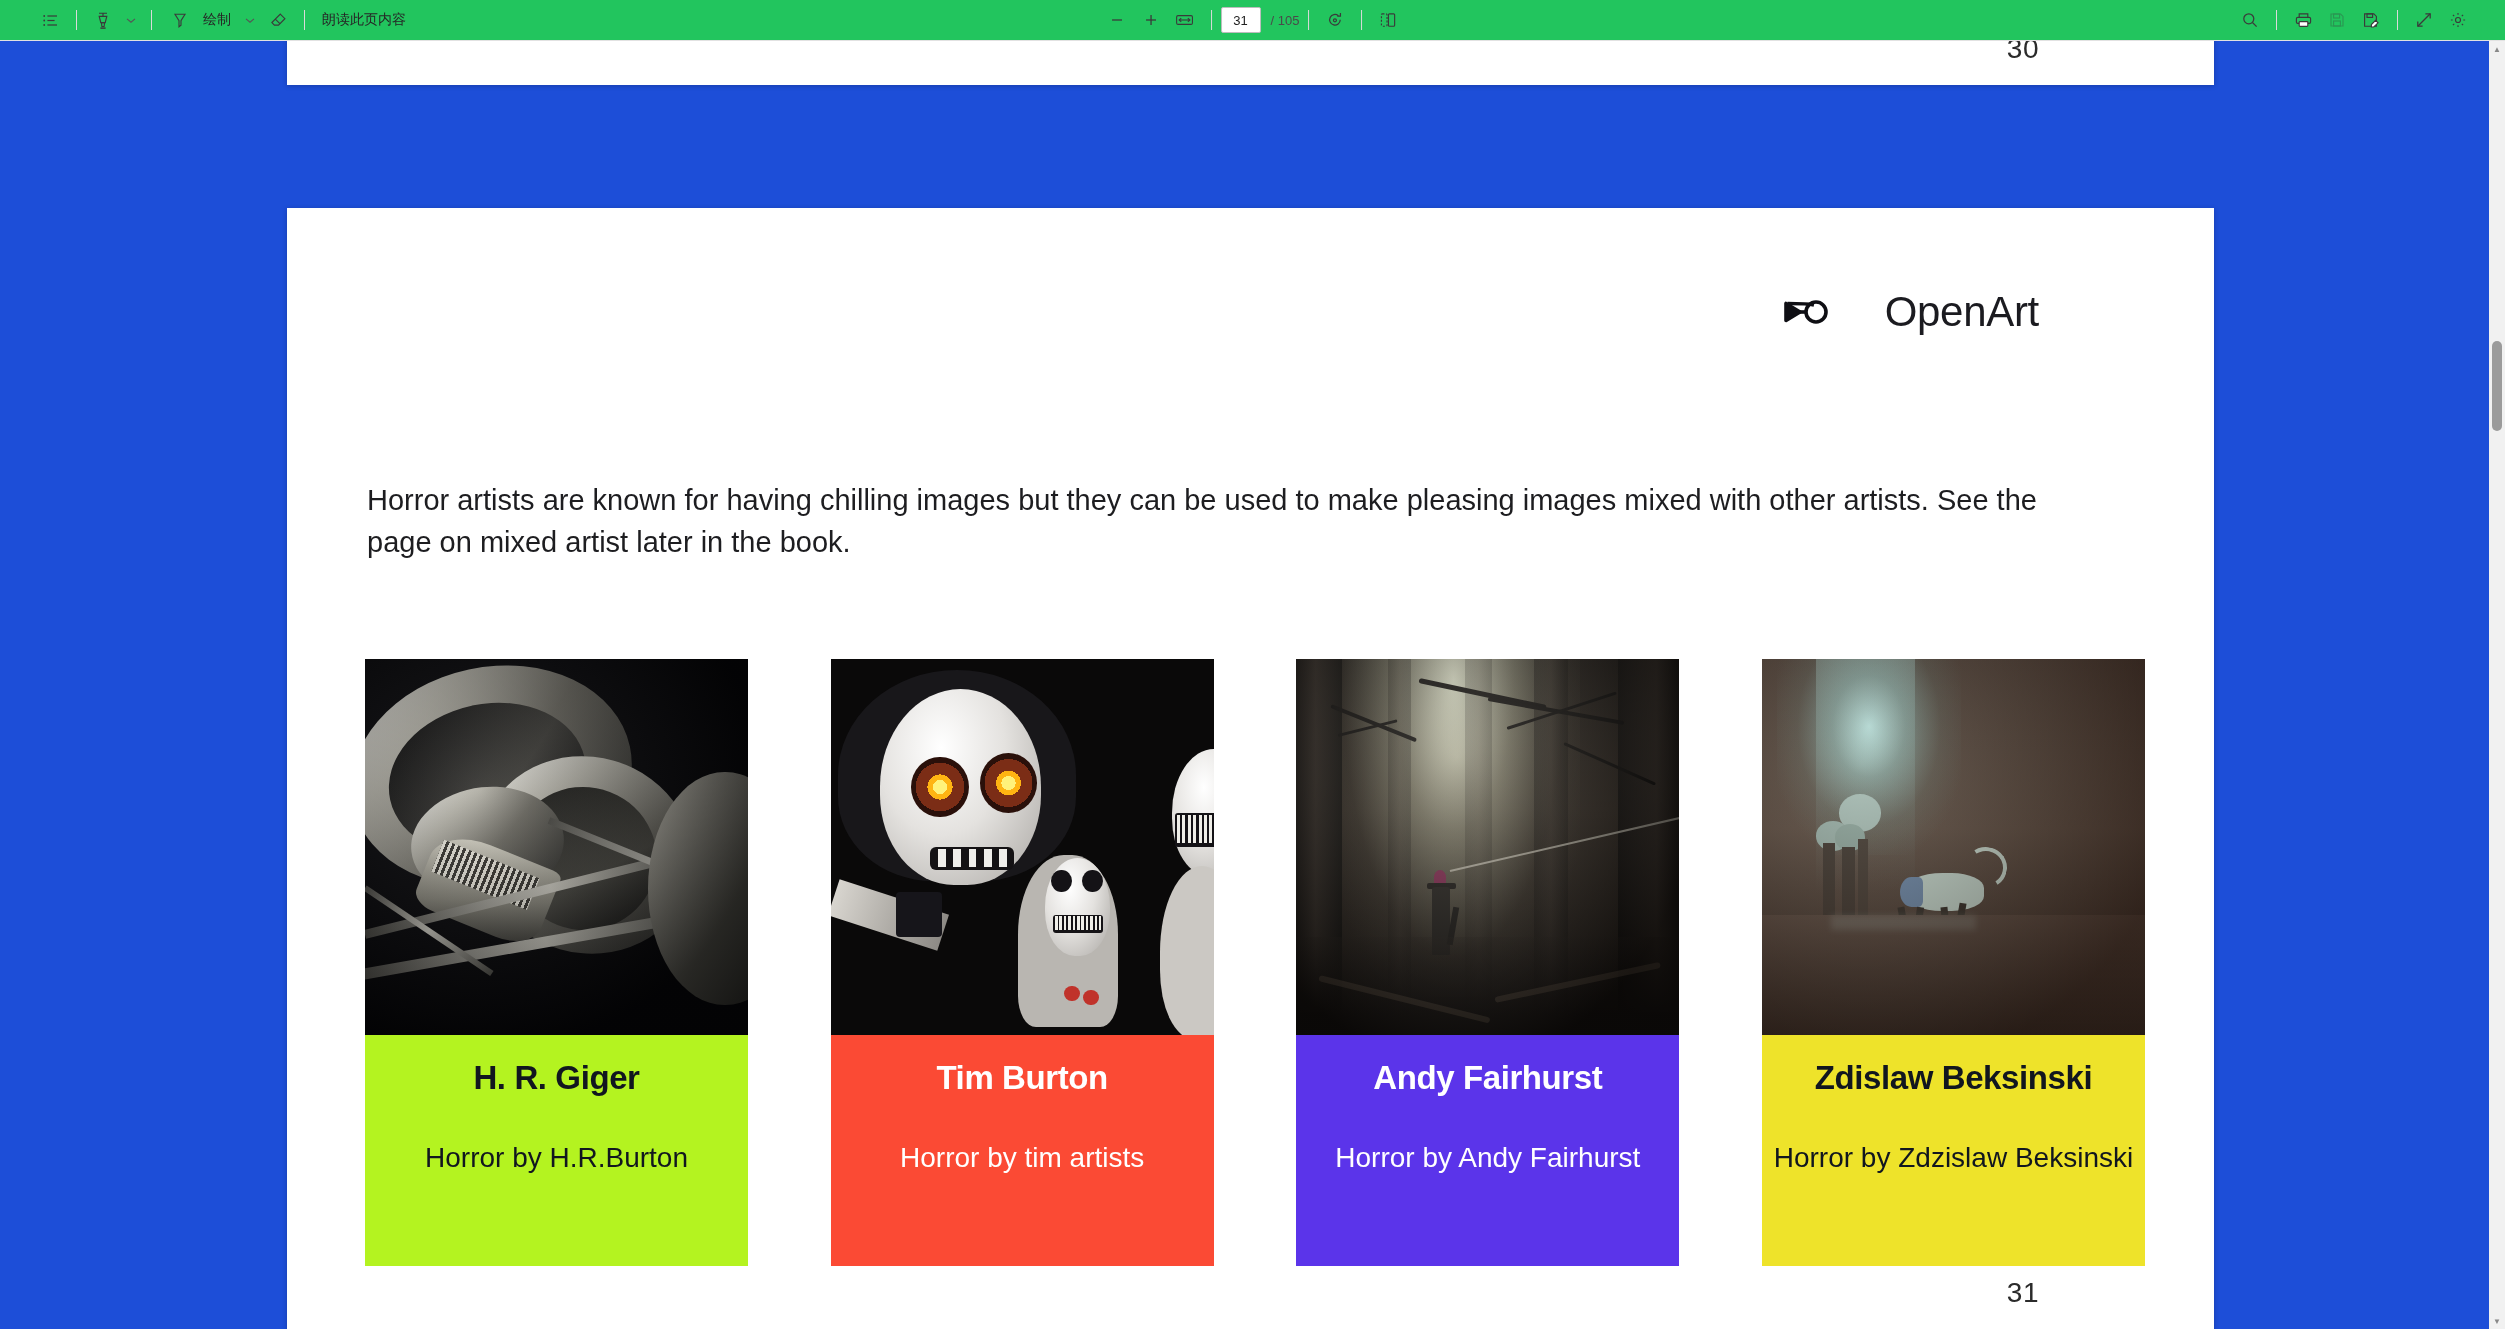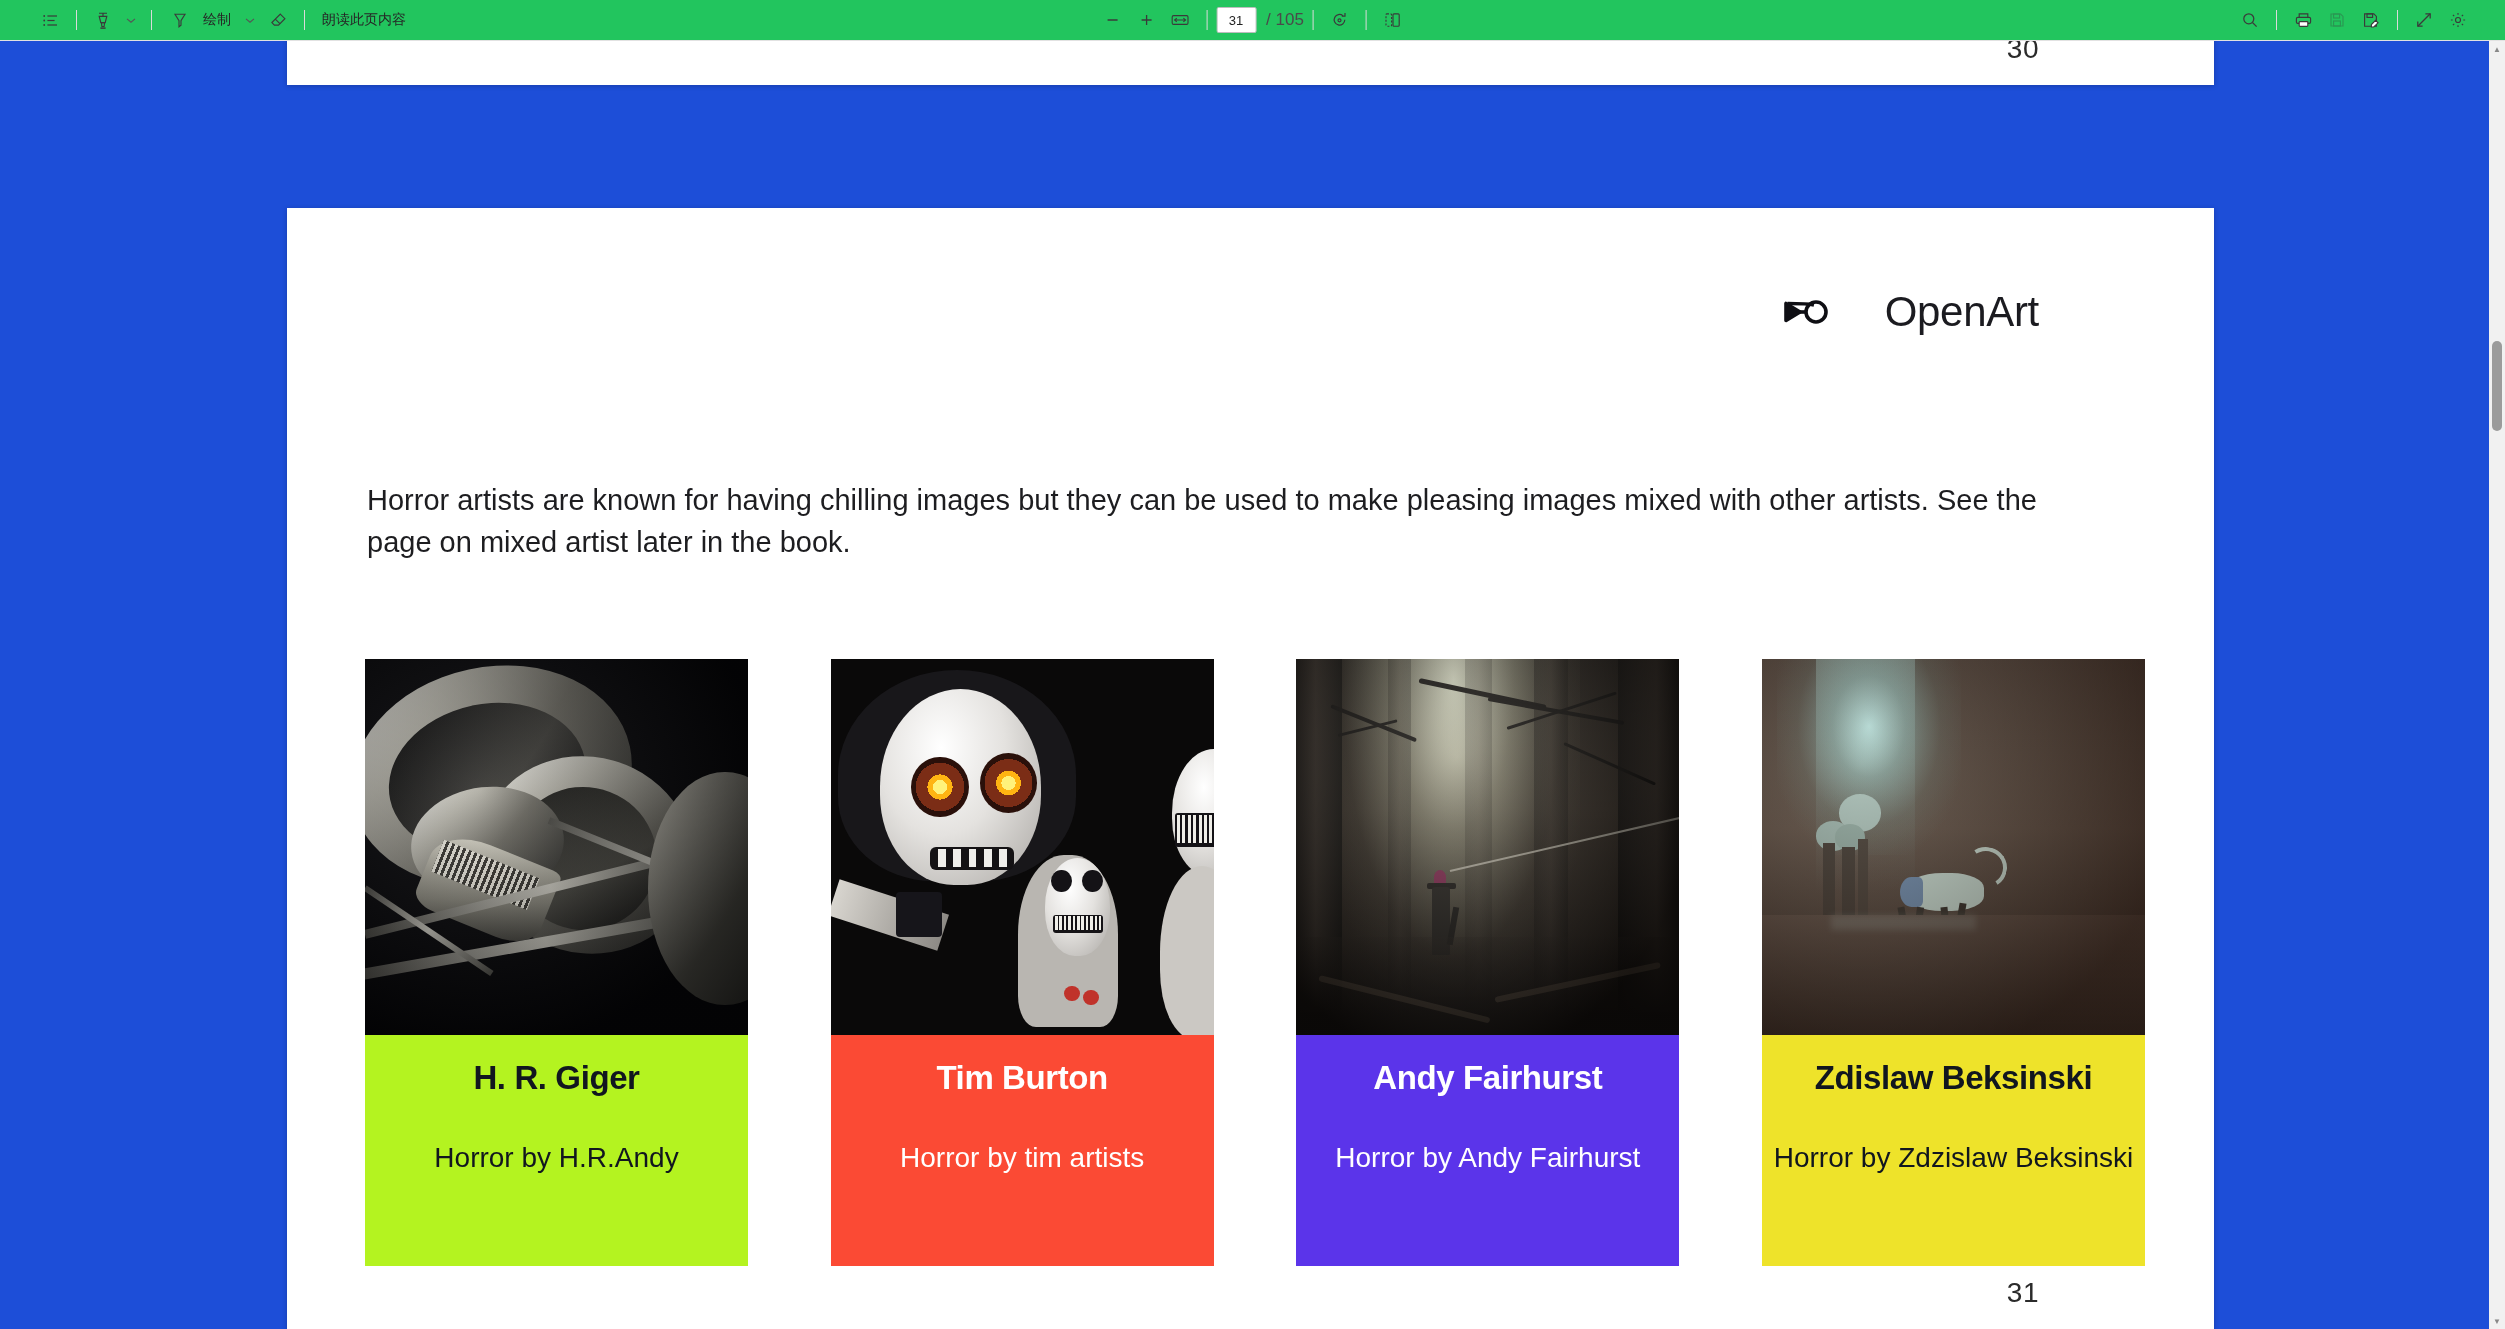--- a/index.html
+++ b/index.html
@@ -40,21 +40,21 @@
   .tb-text-btn { display: flex; align-items: center; height: 30px;
                  border-radius: 4px; padding: 0 2px; cursor: pointer; }
 
   .page-box {
     width: 40px; height: 26px;
     border: 1px solid #bdbdbd; background: #ffffff;
     font-size: 13px; color: #222; text-align: center;
     font-family: "Liberation Sans", sans-serif;
     border-radius: 2px; outline: none;
   }
-  .page-total { font-size: 17px; color: #4a4a4a; margin-left: 10px; white-space: nowrap; }
+  .page-total { font-size: 13px; color: #4a4a4a; margin-left: 10px; white-space: nowrap; }
 
   svg { display: block; }
 
   
   .viewer {
     position: absolute; top: 41px; left: 0;
     width: 2489px; height: 1288px;
     background: #1d4ed8;
     overflow: hidden;
   }
@@ -384,21 +384,21 @@
             <div class="giger-rib" style="left:0%;top:72%;width:100%;height:9px;transform:rotate(-14deg);"></div>
             <div class="giger-rib" style="left:-4%;top:83%;width:104%;height:11px;transform:rotate(-10deg);"></div>
             <div class="giger-rib" style="left:48%;top:42%;width:60%;height:7px;transform:rotate(22deg);"></div>
             <div class="giger-rib" style="left:0%;top:60%;width:40%;height:6px;transform:rotate(34deg);"></div>
             <div class="giger-band" style="left:74%;top:30%;width:40%;height:62%;background:linear-gradient(120deg,#c9c6bb,#56554e 55%,#141413);"></div>
             <div style="position:absolute;inset:0;background:radial-gradient(ellipse at 30% 35%, rgba(255,255,255,.07), rgba(0,0,0,.55) 75%);"></div>
           </div>
         </div>
         <div class="card-cap" style="background:#b4f320;color:#11161f">
           <div class="card-name">H. R. Giger</div>
-          <div class="card-desc">Horror by H.R.Andy</div>
+          <div class="card-desc">Horror by H.R.Burton</div>
         </div>
       </div>
 
       <div class="card">
         <div class="card-img burton-bg">
           <div class="art">
 
             <div class="b-hair" style="left:2%;top:3%;width:62%;height:56%;"></div>
             <div class="b-head" style="left:13%;top:8%;width:42%;height:52%;"></div>
             <div class="b-eye" style="left:21%;top:26%;width:15%;height:16%;"></div>

